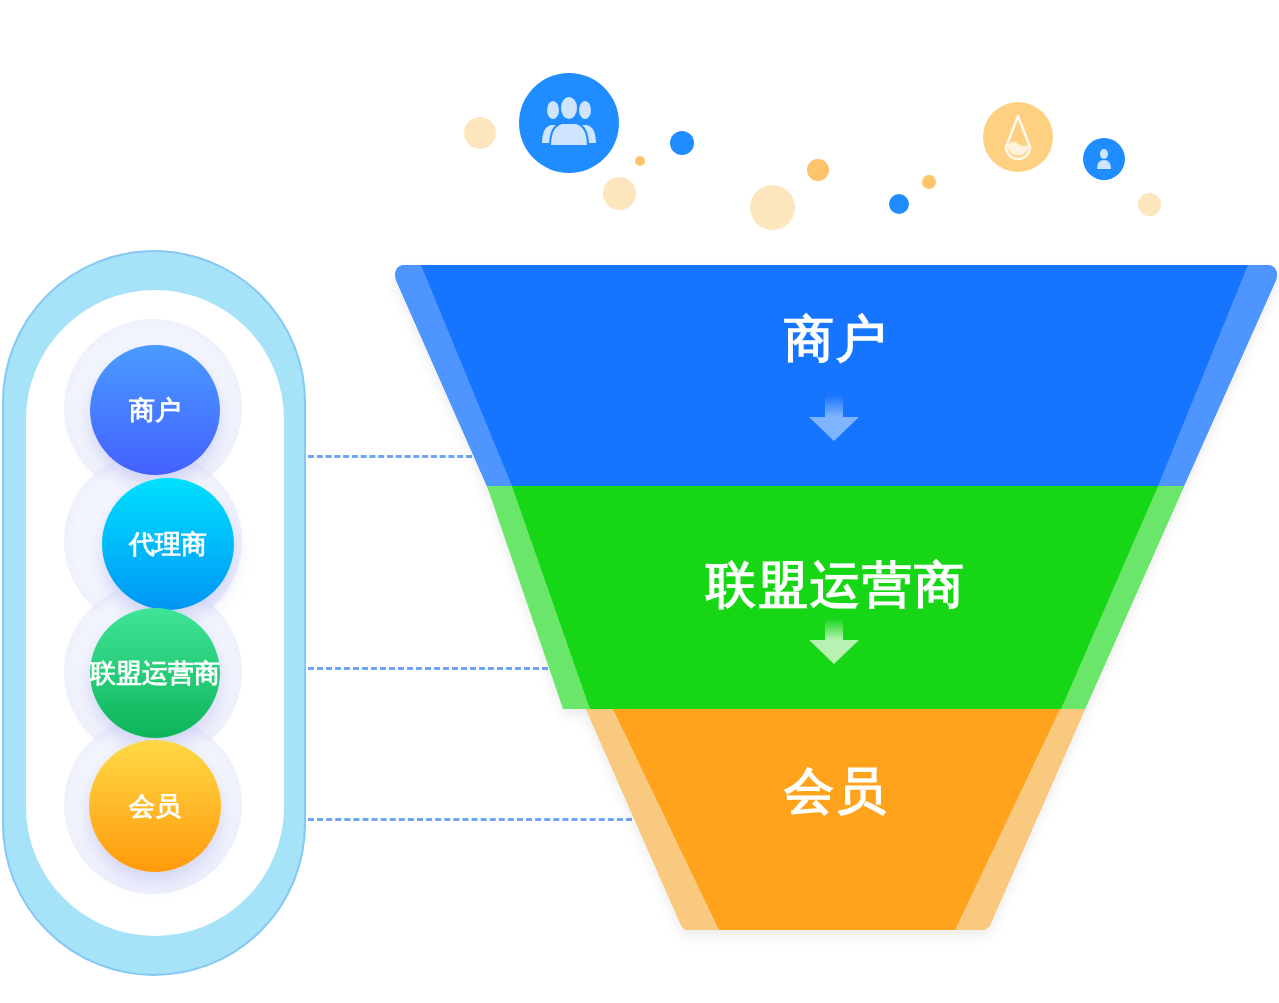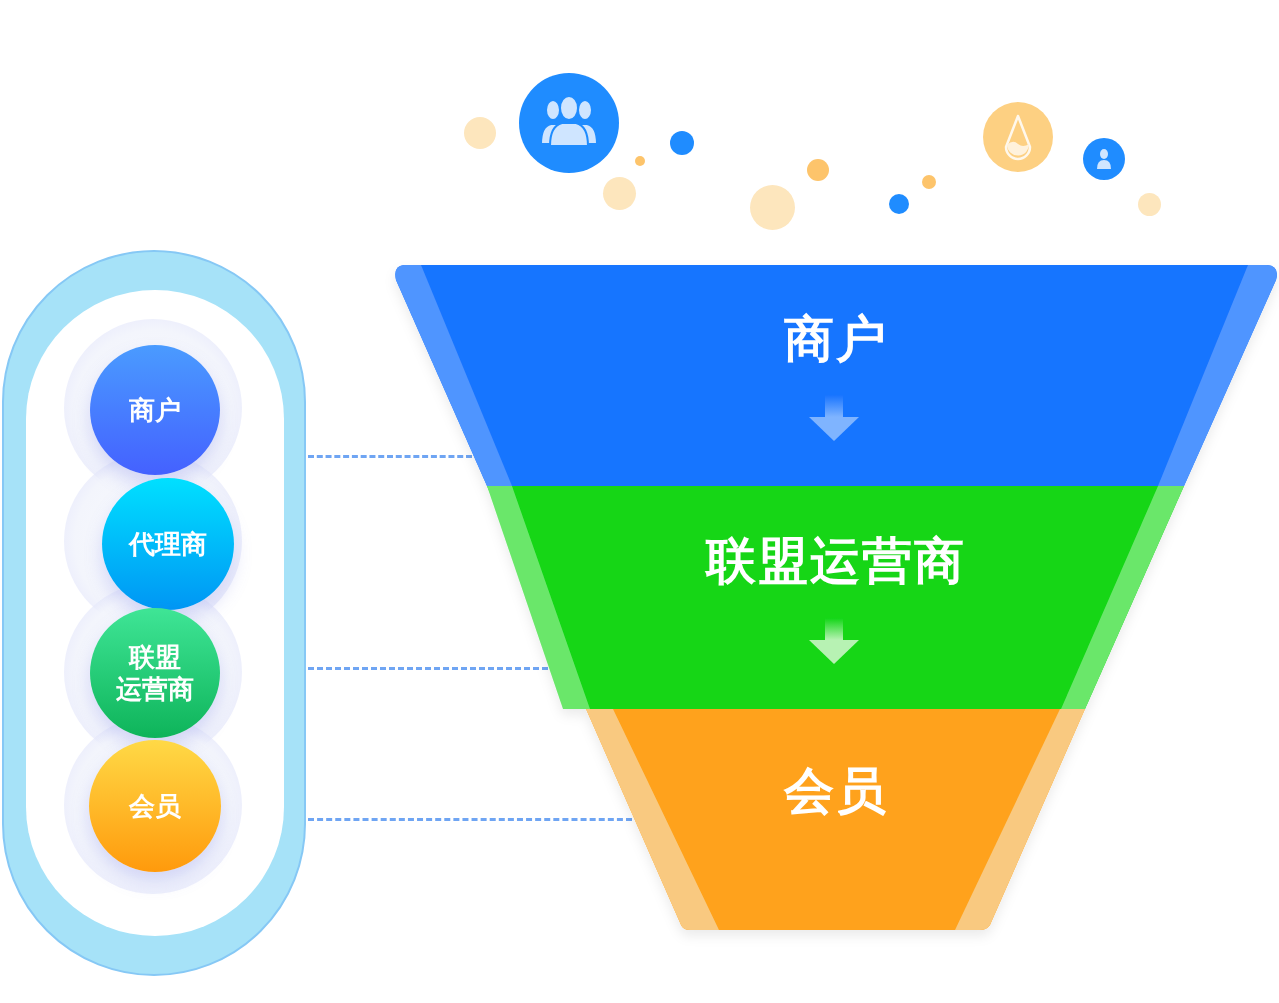--- a/index.html
+++ b/index.html
@@ -75,21 +75,21 @@
 <div class="node-halo" style="left:64px;top:452px;"></div>
 <div class="node-halo" style="left:64px;top:583px;"></div>
 <div class="node-halo" style="left:64px;top:716px;"></div>
 
 <div class="node" style="left:90px;top:345px;background:linear-gradient(180deg,#4a9bff 0%,#4461ff 100%);">
   <span>商户</span>
 </div>
 <div class="node" style="left:102px;top:478px;width:132px;height:132px;background:linear-gradient(180deg,#00e0ff 0%,#0096f4 100%);">
   <span>代理商</span>
 </div>
-<div class="node" style="left:90px;top:608px;background:linear-gradient(180deg,#3fe596 0%,#0eb45a 100%);flex-direction:column;">
+<div class="node" style="left:90px;top:608px;background:linear-gradient(180deg,#3fe596 0%,#0eb45a 100%);flex-direction:row;">
   <span>联盟</span>
   <span>运营商</span>
 </div>
 <div class="node" style="left:89px;top:740px;width:132px;height:132px;background:linear-gradient(180deg,#ffd946 0%,#ff9a0c 100%);">
   <span>会员</span>
 </div>
 
 <div class="dash" style="left:308px;top:455px;width:164px;"></div>
 <div class="dash" style="left:308px;top:667px;width:258px;"></div>
 <div class="dash" style="left:308px;top:818px;width:324px;"></div>
@@ -129,18 +129,18 @@
   </g>
   <g>
     <rect x="825" y="618" width="18" height="22" fill="url(#arrowGreen)"></rect>
     <path d="M809 640 L859 640 L834 664 Z" fill="#b7f2b3"></path>
   </g>
 </svg>
 
 <div class="abs" style="left:636px;top:306px;width:400px;height:70px;">
   <div class="funnel-label">商户</div>
 </div>
-<div class="abs" style="left:636px;top:528px;width:400px;height:70px;">
+<div class="abs" style="left:636px;top:552px;width:400px;height:70px;">
   <div class="funnel-label">联盟运营商</div>
 </div>
 <div class="abs" style="left:636px;top:758px;width:400px;height:70px;">
   <div class="funnel-label">会员</div>
 </div>
 
 </body></html>

